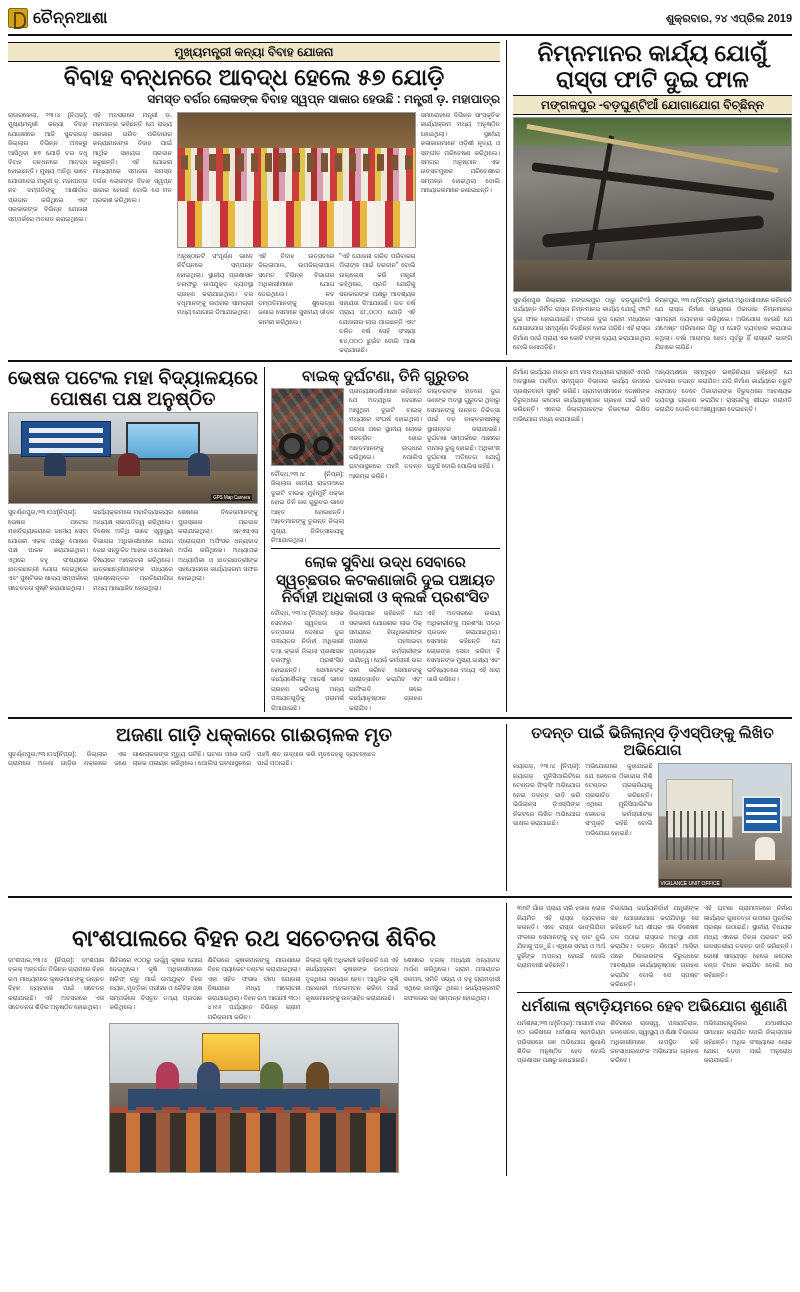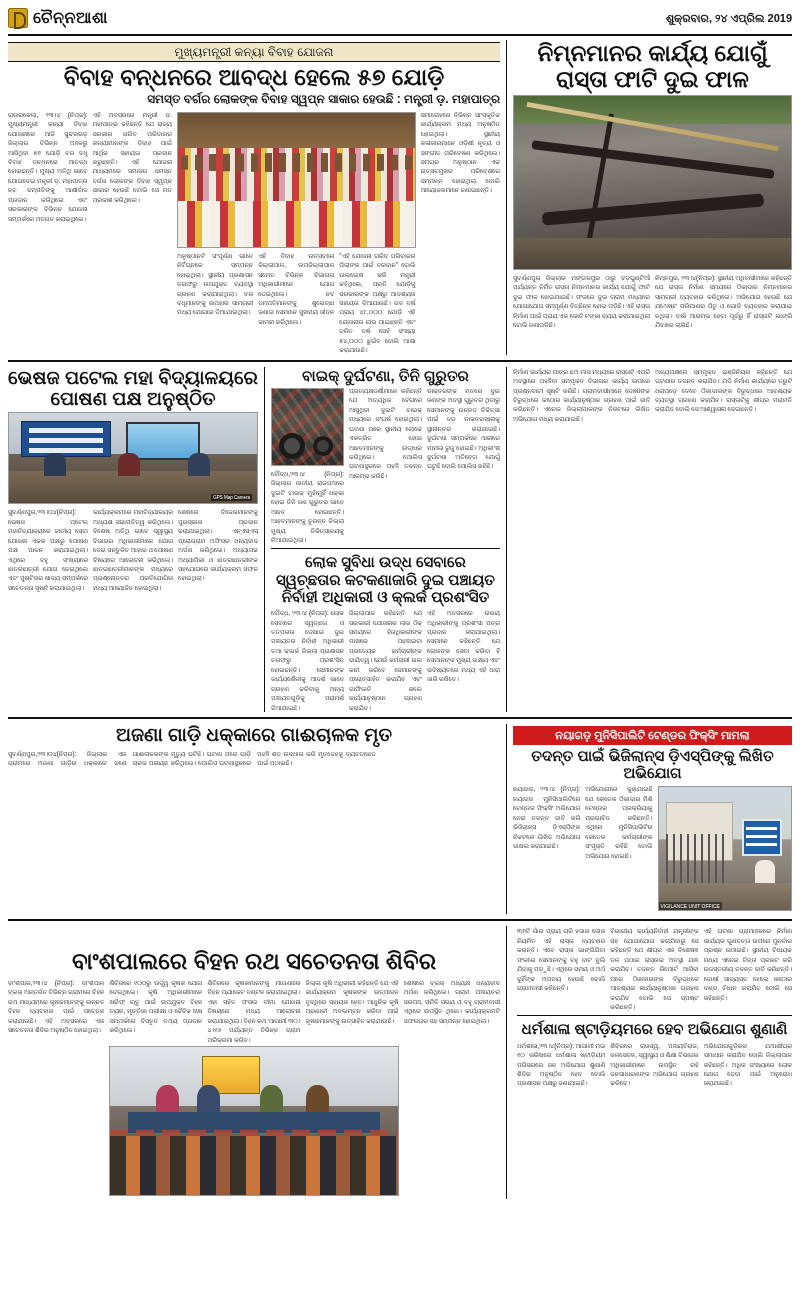--- a/index.html
+++ b/index.html
@@ -73,21 +73,21 @@
     text-align: center;
     line-height: 1.15;
     color: #111;
   }
   .h-xl { font-size: 23px; }
   .h-lg { font-size: 19px; }
   .h-md { font-size: 15px; }
   .kicker {
     text-align: center;
     font-size: 12px;
-    font-weight: normal;
+    font-weight: bold;
     background: #f0e6c8;
     border-top: 1px solid #111;
     border-bottom: 1px solid #111;
     padding: 2px 0;
     margin: 2px 0;
   }
   .kicker-red {
     text-align: center;
     font-size: 11px;
     font-weight: bold;
@@ -361,20 +361,21 @@
             <div class="col bodytext">ଏହି ବିବାହ ଉତ୍ସବରେ ଜିଲ୍ଲାପାଳ, ଉପଜିଲ୍ଲାପାଳ ସମେତ ବିଭିନ୍ନ ବିଭାଗର ଅଧିକାରୀମାନେ ଯୋଗ ଦେଇଥିଲେ। ନବ ଦମ୍ପତିମାନଙ୍କୁ ଶୁଭେଚ୍ଛା ଜଣାଇ ସେମାନେ ସୁଖମୟ ଜୀବନ କାମନା କରିଥିଲେ।</div>
             <div class="col bodytext">"ଏହି ଯୋଜନା ଗରିବ ପରିବାରର ପିଲାଙ୍କ ପାଇଁ ବରଦାନ" ବୋଲି ଉଲ୍ଲେଖ କରି ମନ୍ତ୍ରୀ କହିଥିଲେ, ପ୍ରତି ଯୋଡ଼ିକୁ ସରକାରଙ୍କ ପକ୍ଷରୁ ଆବଶ୍ୟକ ସହାୟତା ଦିଆଯାଉଛି। ଗତ ବର୍ଷ ପ୍ରାୟ ୪୮,୦୦୦ ଯୋଡ଼ି ଏହି ଯୋଜନାର ଲାଭ ପାଇଛନ୍ତି ଏବଂ ଚଳିତ ବର୍ଷ ସେହି ସଂଖ୍ୟା ୫୪,୦୦୦ ଛୁଇଁବ ବୋଲି ଆଶା କରାଯାଉଛି।</div>
           </div>
         </div>
         <div class="col bodytext">ସମାରୋହରେ ବିଭିନ୍ନ ସାଂସ୍କୃତିକ କାର୍ଯ୍ୟକ୍ରମ ମଧ୍ୟ ଅନୁଷ୍ଠିତ ହୋଇଥିଲା। ସ୍ଥାନୀୟ କଳାକାରମାନେ ଓଡ଼ିଶୀ ନୃତ୍ୟ ଓ ସଙ୍ଗୀତ ପରିବେଷଣ କରିଥିଲେ। ସମଗ୍ର ଅନୁଷ୍ଠାନ ଏକ ଉତ୍ସବମୁଖର ପରିବେଶରେ ସମ୍ପନ୍ନ ହୋଇଥିଲା ବୋଲି ଆୟୋଜକମାନେ ଜଣାଇଛନ୍ତି।</div>
       </div>
     </div>
 
     <div class="vrule" style="width: 286px; padding-left: 6px;">
       <div class="headline h-xl">ନିମ୍ନମାନର କାର୍ଯ୍ୟ ଯୋଗୁଁ ରାସ୍ତା ଫାଟି ଦୁଇ ଫାଳ</div>
+      <div class="kicker">ମଙ୍ଗଳପୁର -ବଡ଼ଘୁଣ୍ଟିଆଁ ଯୋଗାଯୋଗ ବିଚ୍ଛିନ୍ନ</div>
       <div class="photo ph-road">
         <div class="veg"></div>
         <div class="crack3"></div>
         <div class="crack1"></div>
         <div class="stick"></div>
         <div class="crack2"></div>
         <div class="dirt"></div>
       </div>
       <div class="colset">
         <div class="col bodytext">ସୁବର୍ଣ୍ଣପୁର ଜିଲ୍ଲାର ମଙ୍ଗଳପୁର ଠାରୁ ବଡ଼ଘୁଣ୍ଟିଆଁ ପର୍ଯ୍ୟନ୍ତ ନିର୍ମିତ ରାସ୍ତା ନିମ୍ନମାନର କାର୍ଯ୍ୟ ଯୋଗୁଁ ଫାଟି ଦୁଇ ଫାଳ ହୋଇଯାଇଛି। ଫଳରେ ଦୁଇ ଗ୍ରାମ ମଧ୍ୟରେ ଯୋଗାଯୋଗ ସମ୍ପୂର୍ଣ୍ଣ ବିଚ୍ଛିନ୍ନ ହୋଇ ପଡ଼ିଛି। ଏହି ରାସ୍ତା ନିର୍ମାଣ ପାଇଁ ପ୍ରାୟ ଏକ କୋଟି ଟଙ୍କା ବ୍ୟୟ କରାଯାଇଥିଲା ବୋଲି ଜଣାପଡ଼ିଛି।</div>
@@ -441,21 +442,20 @@
   <div class="bar-sep-thick"></div>
 
   <div class="row">
 
     <div style="width: 498px; padding-right: 6px;">
       <div class="headline h-lg">ଅଜଣା ଗାଡ଼ି ଧକ୍କାରେ ଗାଈଚାଳକ ମୃତ</div>
       <div class="bodytext" style="column-count: 4; column-gap: 6px; margin-top: 3px; max-height: 96px;">ସୁବର୍ଣ୍ଣପୁର,୨୩।୦୪(ନିପ୍ର): ଜିଲ୍ଲାର ଏକ ଗ୍ରାମରେ ଅଜଣା ଗାଡ଼ିର ଧକ୍କାରେ ଜଣେ ଗାଈଚାଳକଙ୍କ ମୃତ୍ୟୁ ଘଟିଛି। ଘଟଣା ପରେ ଗାଡ଼ି ଚାଳକ ପଳାୟନ କରିଥିଲେ। ପୋଲିସ ଘଟଣାସ୍ଥଳରେ ପହଞ୍ଚି ଶବ ଉଦ୍ଧାର କରି ମୃତଦେହକୁ ବ୍ୟବଚ୍ଛେଦ ପାଇଁ ପଠାଇଛି।</div>
     </div>
 
     <div class="vrule" style="width: 286px; padding-left: 6px;">
-      <div class="kicker-red">ନୟାଗଡ଼ ମୁନିସିପାଲିଟି ଟେଣ୍ଡର ଫିକ୍ସିଂ ମାମଲା</div>
       <div class="headline h-md">ତଦନ୍ତ ପାଇଁ ଭିଜିଲାନ୍ସ ଡ଼ିଏସ୍ପିଙ୍କୁ ଲିଖିତ ଅଭିଯୋଗ</div>
       <div class="colset" style="margin-top:3px;">
         <div class="col bodytext">ନୟାଗଡ଼, ୨୩।୪ (ନିପ୍ର): ନୟାଗଡ଼ ମୁନିସିପାଲିଟିରେ ଟେଣ୍ଡର ଫିକ୍ସିଂ ଅଭିଯୋଗ ନେଇ ତଦନ୍ତ ଦାବି କରି ଭିଜିଲାନ୍ସ ଡ଼ିଏସ୍ପିଙ୍କ ନିକଟରେ ଲିଖିତ ଅଭିଯୋଗ ଦାଖଲ କରାଯାଇଛି।</div>
         <div class="col bodytext">ଅଭିଯୋଗରେ କୁହାଯାଇଛି ଯେ କେତେକ ଠିକାଦାର ମିଶି ଟେଣ୍ଡର ପ୍ରକ୍ରିୟାକୁ ପ୍ରଭାବିତ କରିଛନ୍ତି। ଏଥିରେ ମୁନିସିପାଲିଟିର କେତେକ କର୍ମଚାରୀଙ୍କ ସଂପୃକ୍ତି ରହିଛି ବୋଲି ଅଭିଯୋଗ ହୋଇଛି।</div>
         <div class="col" style="flex: 2 1 0;">
           <div class="photo ph-office">
             <div class="bldg"></div>
             <div class="gate"></div>
             <div class="board"></div>
             <div class="man"></div>

